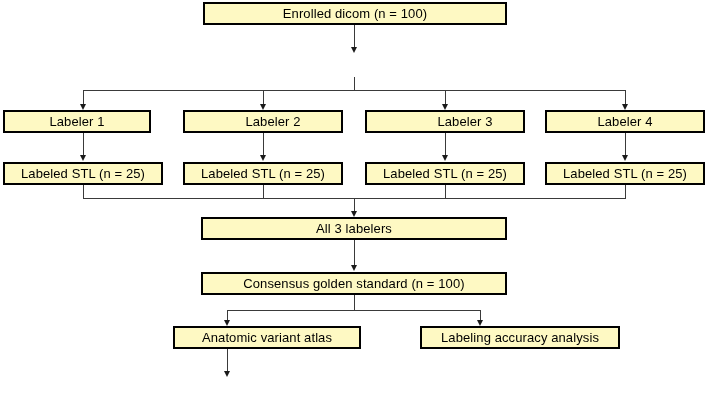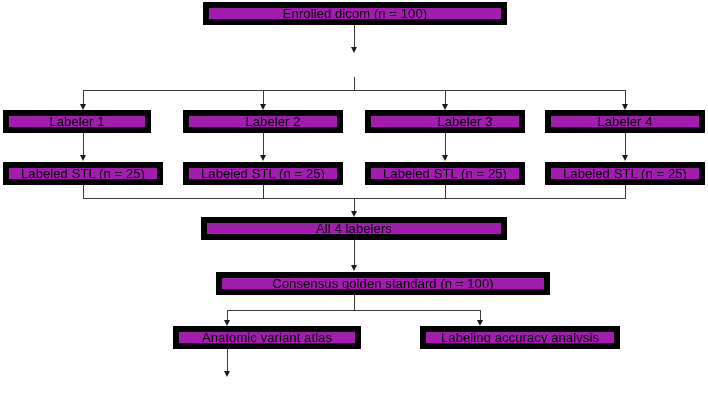--- a/index.html
+++ b/index.html
@@ -11,22 +11,22 @@
     position: relative;
     width: 708px;
     height: 404px;
     background: #ffffff;
     font-family: "Liberation Sans", sans-serif;
     overflow: hidden;
   }
   .node {
     position: absolute;
     box-sizing: border-box;
-    border: 6px solid #000000;
-    background: #a21caf;
+    border: 2px solid #000000;
+    background: #fef9c3;
     color: #000000;
     display: flex;
     align-items: center;
     justify-content: center;
     text-align: center;
     font-size: 13px;
     line-height: 1;
     letter-spacing: 0.1px;
     white-space: nowrap;
   }
@@ -72,21 +72,21 @@
 
   <div class="node" style="left:3px; top:110px; width:148px; height:23px;">
     <span>Labeler 1</span>
   </div>
   <div class="node" style="left:183px; top:110px; width:160px; height:23px;padding-left:20px;">
     <span>Labeler 2</span>
   </div>
   <div class="node" style="left:365px; top:110px; width:160px; height:23px;padding-left:40px;">
     <span>Labeler 3</span>
   </div>
-  <div class="node" style="left:545px; top:110px; width:160px; height:23px;text-decoration:underline;">
+  <div class="node" style="left:545px; top:110px; width:160px; height:23px;">
     <span>Labeler 4</span>
   </div>
 
   <div class="edge v" style="left:83px; top:133px; height:23px;"></div>
   <div class="arrow" style="left:80px; top:155px;"></div>
   <div class="edge v" style="left:263px; top:133px; height:23px;"></div>
   <div class="arrow" style="left:260px; top:155px;"></div>
   <div class="edge v" style="left:445px; top:133px; height:23px;"></div>
   <div class="arrow" style="left:442px; top:155px;"></div>
   <div class="edge v" style="left:625px; top:133px; height:23px;"></div>
@@ -107,27 +107,27 @@
 
   <div class="edge v" style="left:83px; top:185px; height:14px;"></div>
   <div class="edge v" style="left:263px; top:185px; height:14px;"></div>
   <div class="edge v" style="left:445px; top:185px; height:14px;"></div>
   <div class="edge v" style="left:625px; top:185px; height:14px;"></div>
   <div class="edge h" style="left:83px; top:198px; width:543px;"></div>
   <div class="edge v" style="left:354px; top:198px; height:14px;"></div>
   <div class="arrow" style="left:351px; top:211px;"></div>
 
   <div class="node" style="left:201px; top:217px; width:306px; height:23px;">
-    <span>All 4 labelers</span>
+    <span>All 3 labelers</span>
   </div>
 
   <div class="edge v" style="left:354px; top:240px; height:25px;"></div>
   <div class="arrow" style="left:351px; top:265px;"></div>
 
-  <div class="node" style="left:201px; top:272px; width:334px; height:23px;margin-left:15px;">
+  <div class="node" style="left:201px; top:272px; width:306px; height:23px;">
     <span>Consensus golden standard (n = 100)</span>
   </div>
 
   <div class="edge v" style="left:354px; top:295px; height:16px;"></div>
   <div class="edge h" style="left:227px; top:310px; width:253px;"></div>
   <div class="edge v" style="left:227px; top:310px; height:11px;"></div>
   <div class="arrow" style="left:224px; top:320px;"></div>
   <div class="edge v" style="left:480px; top:310px; height:11px;"></div>
   <div class="arrow" style="left:477px; top:320px;"></div>
 

